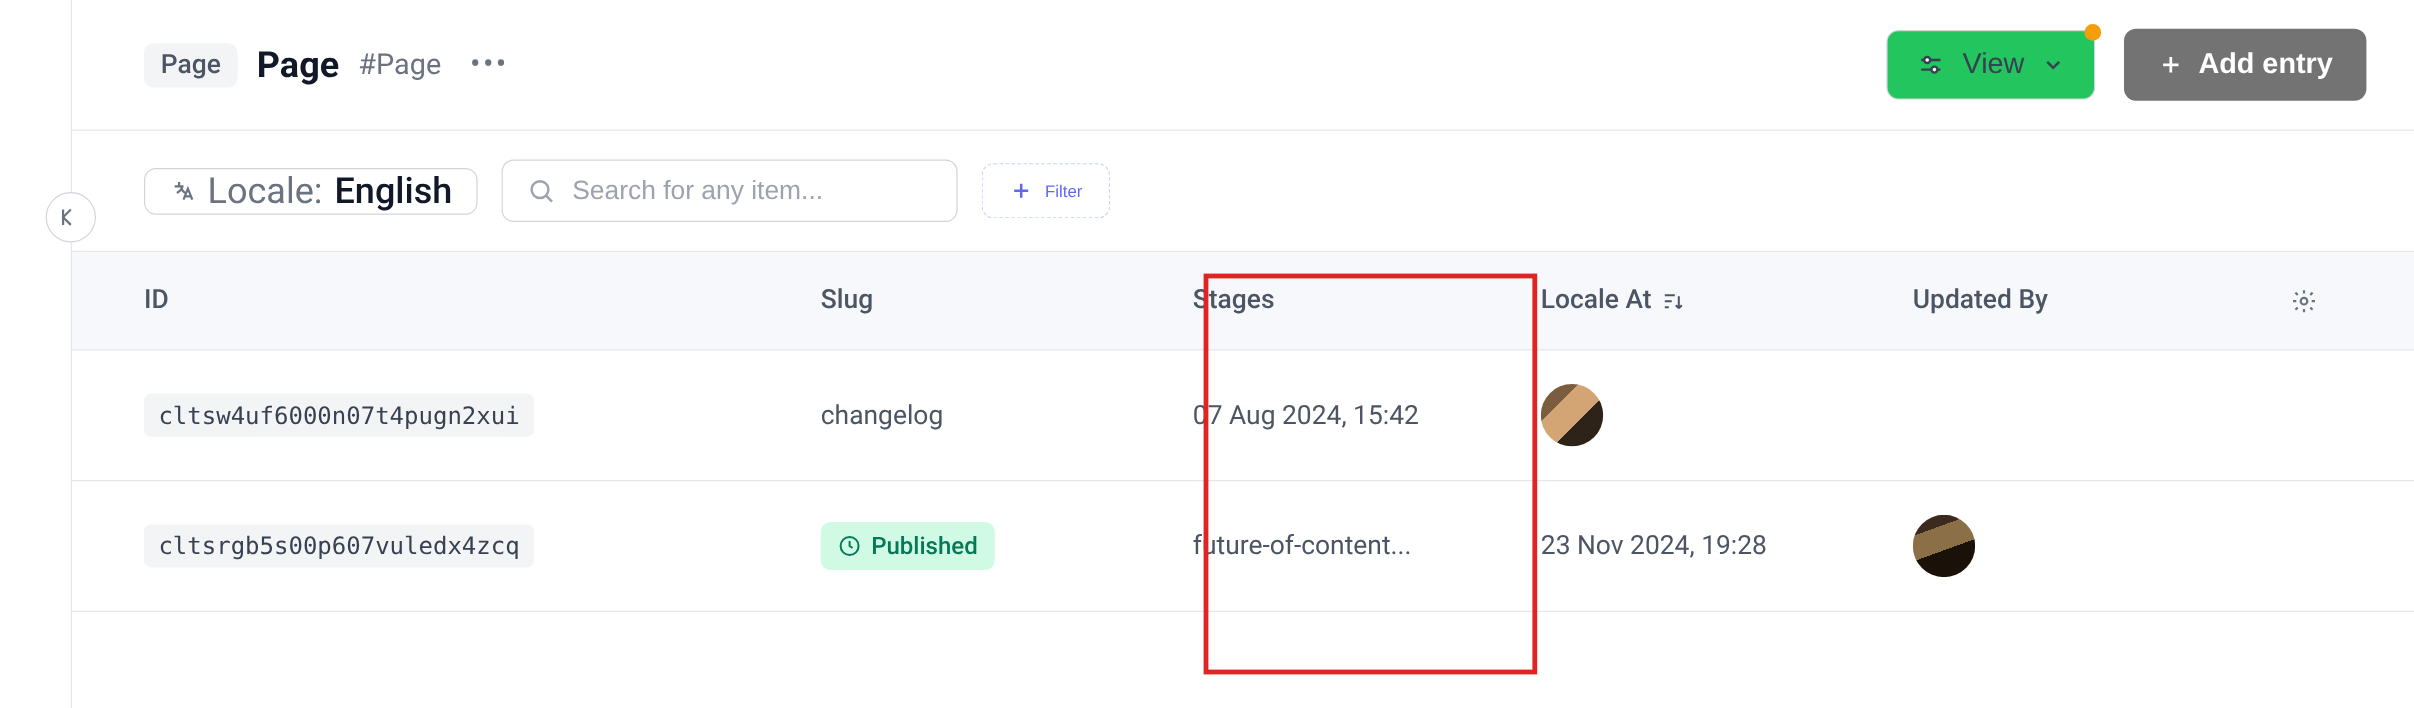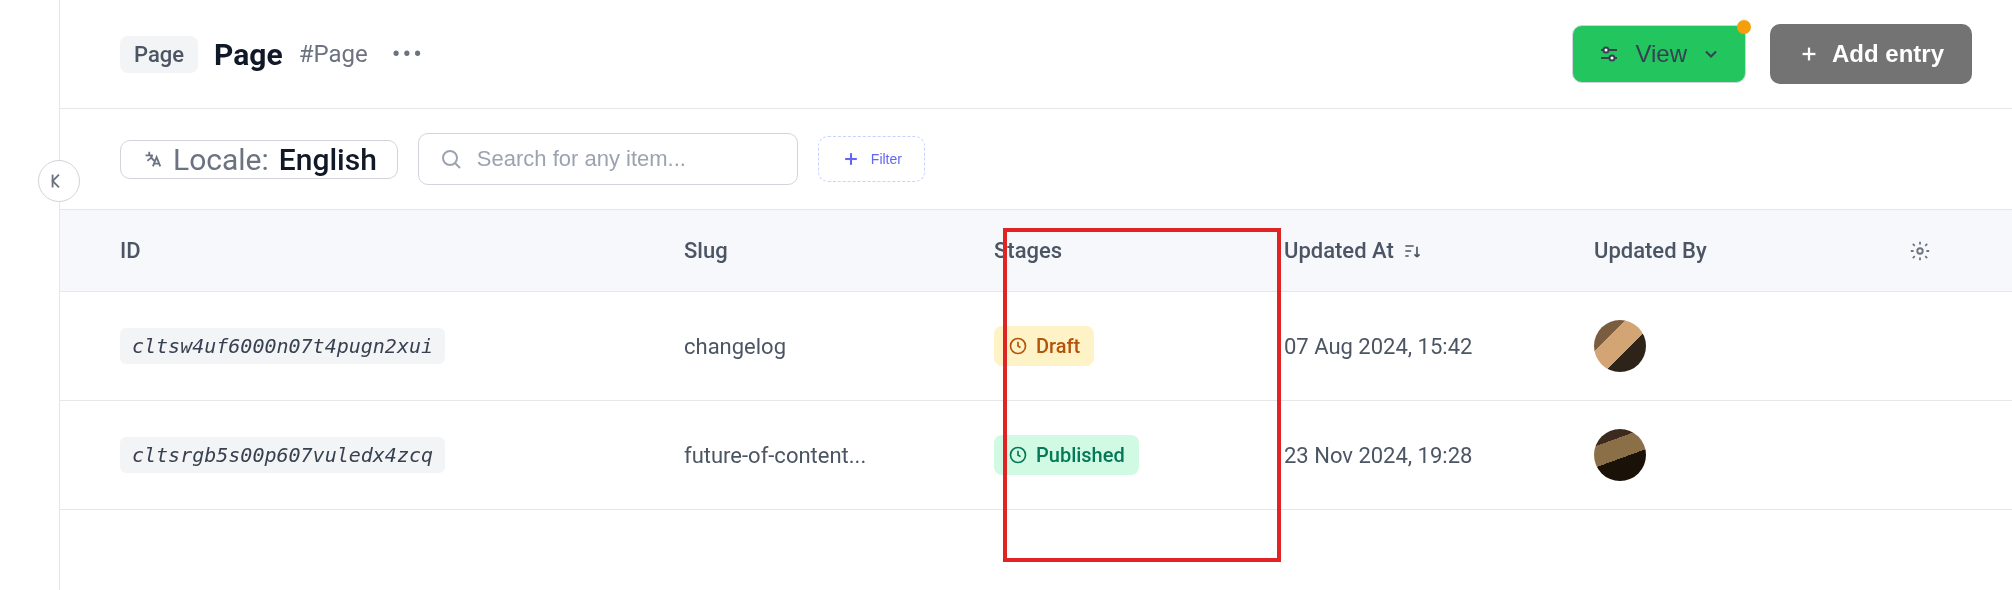--- a/index.html
+++ b/index.html
@@ -171,21 +171,21 @@
   grid-template-columns: 600px 310px 290px 310px 320px 60px;
   border-bottom: 1px solid #e5e7eb;
 }
 .td {
   padding: 28px 24px;
   font-size: 22px;
   color: #4b5563;
   display: flex;
   align-items: center;
 }
-.td:first-child { padding-left: 60px; font-style: italic; }
+.td:first-child { padding-left: 60px; }
 .id-code {
   font-family: ui-monospace, "SF Mono", Menlo, monospace;
   background: #f3f4f6;
   color: #374151;
   padding: 6px 12px;
   border-radius: 6px;
   font-size: 20px;
 }
 .stage-badge {
   display: inline-flex;
@@ -294,72 +294,63 @@
         <span>Filter</span>
       </button>
     </div>
 
     <div class="table">
       <div class="thead">
         <div class="th">ID</div>
         <div class="th">Slug</div>
         <div class="th">Stages</div>
         <div class="th">
-          <span>Updated At</span>
+          <span>Locale At</span>
           <svg class="svg-icon" width="20" height="20" viewBox="0 0 24 24" fill="none" stroke="#4b5563" stroke-width="2">
               <path d="M4 6h10M4 12h7M4 18h4"></path>
               <path d="M18 7v12m0 0l-3-3m3 3l3-3"></path>
             </svg>
         </div>
         <div class="th">Updated By</div>
         <div class="th gear-cell">
           <svg class="svg-icon" width="22" height="22" viewBox="0 0 24 24" fill="none" stroke="#6b7280" stroke-width="2">
               <circle cx="12" cy="12" r="3"></circle>
               <path d="M12 2v3M12 19v3M4.2 4.2l2.1 2.1M17.7 17.7l2.1 2.1M2 12h3M19 12h3M4.2 19.8l2.1-2.1M17.7 6.3l2.1-2.1"></path>
             </svg>
         </div>
       </div>
 
       <div class="trow">
         <div class="td">
             <span class="id-code">cltsw4uf6000n07t4pugn2xui</span>
           </div>
         <div class="td">changelog</div>
-        <div class="td">
-          <span class="stage-badge stage-draft">
-            <svg class="svg-icon" width="20" height="20" viewBox="0 0 24 24" fill="none" stroke="#b45309" stroke-width="2">
-                <circle cx="12" cy="12" r="9"></circle>
-                <polyline points="12 7 12 12 15 14"></polyline>
-              </svg>
-            <span>Draft</span>
-          </span>
-        </div>
         <div class="td">07 Aug 2024, 15:42</div>
         <div class="td">
             <div class="avatar">
               <div class="avatar-inner-a"></div>
             </div>
           </div>
         <div class="td"></div>
       </div>
 
       <div class="trow">
         <div class="td">
             <span class="id-code">cltsrgb5s00p607vuledx4zcq</span>
           </div>
-        <div class="td">future-of-content...</div>
         <div class="td">
           <span class="stage-badge stage-published">
             <svg class="svg-icon" width="20" height="20" viewBox="0 0 24 24" fill="none" stroke="#047857" stroke-width="2">
                 <circle cx="12" cy="12" r="9"></circle>
                 <polyline points="12 7 12 12 15 14"></polyline>
               </svg>
             <span>Published</span>
           </span>
         </div>
+        <div class="td">future-of-content...</div>
         <div class="td">23 Nov 2024, 19:28</div>
         <div class="td">
             <div class="avatar">
               <div class="avatar-inner-b"></div>
             </div>
           </div>
         <div class="td"></div>
       </div>
     </div>
   </div>

